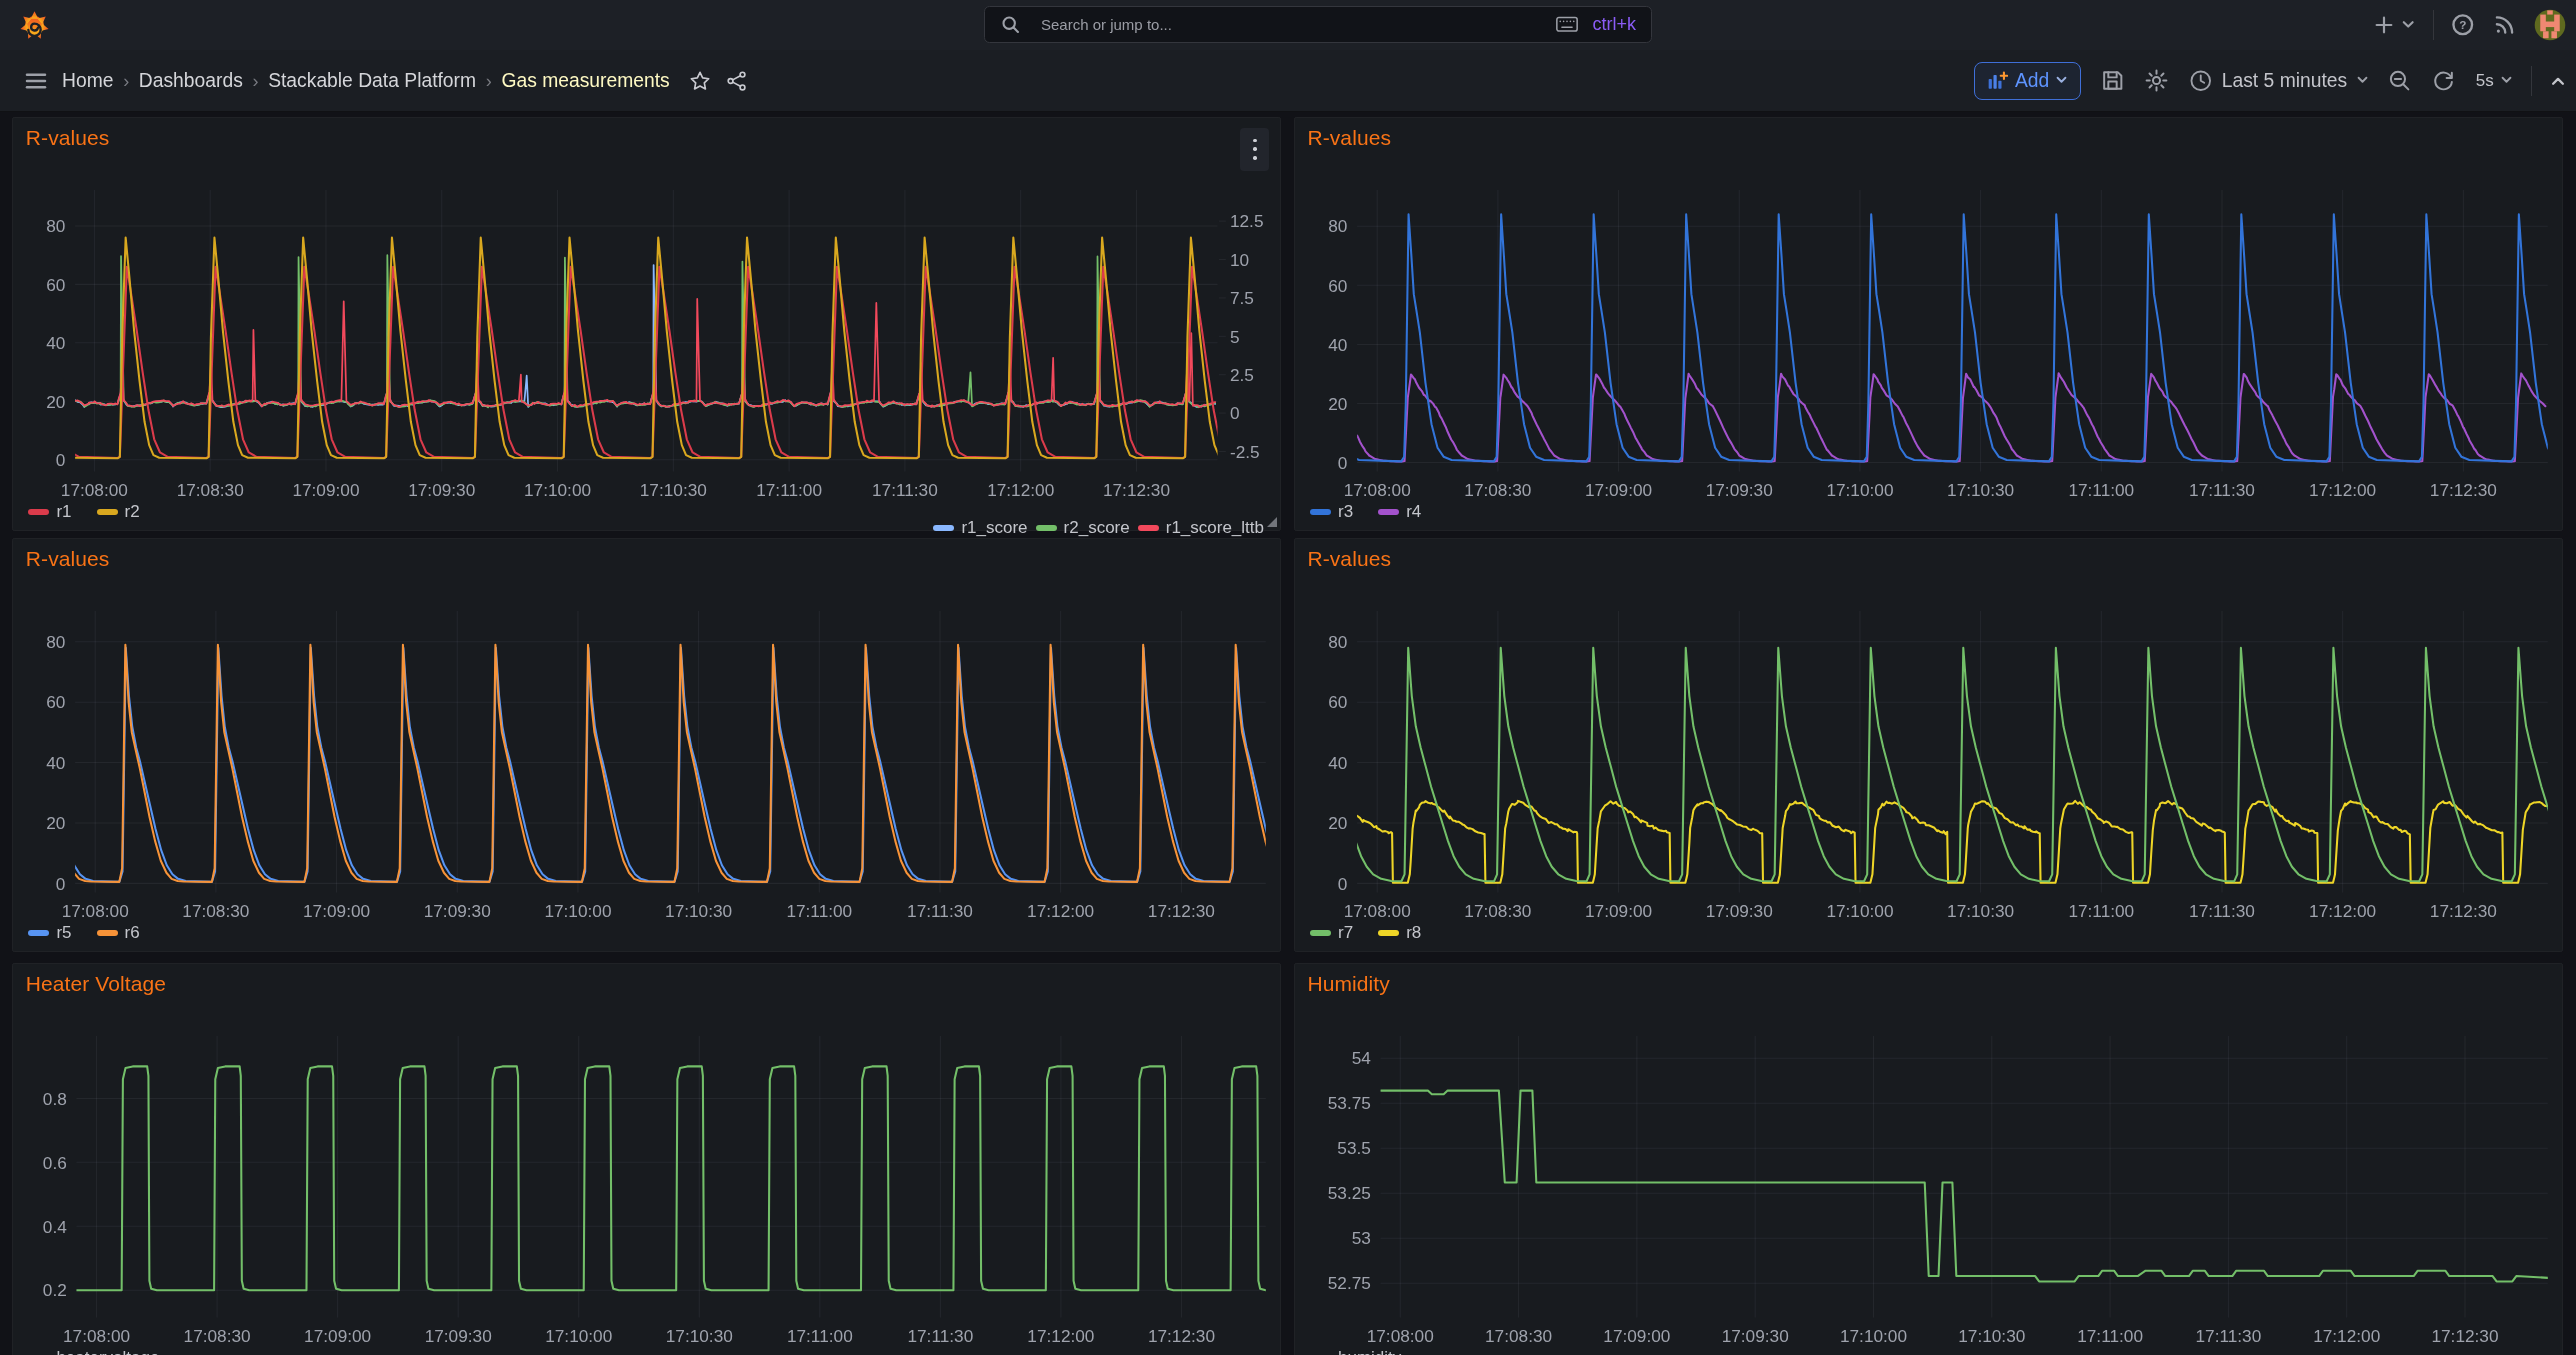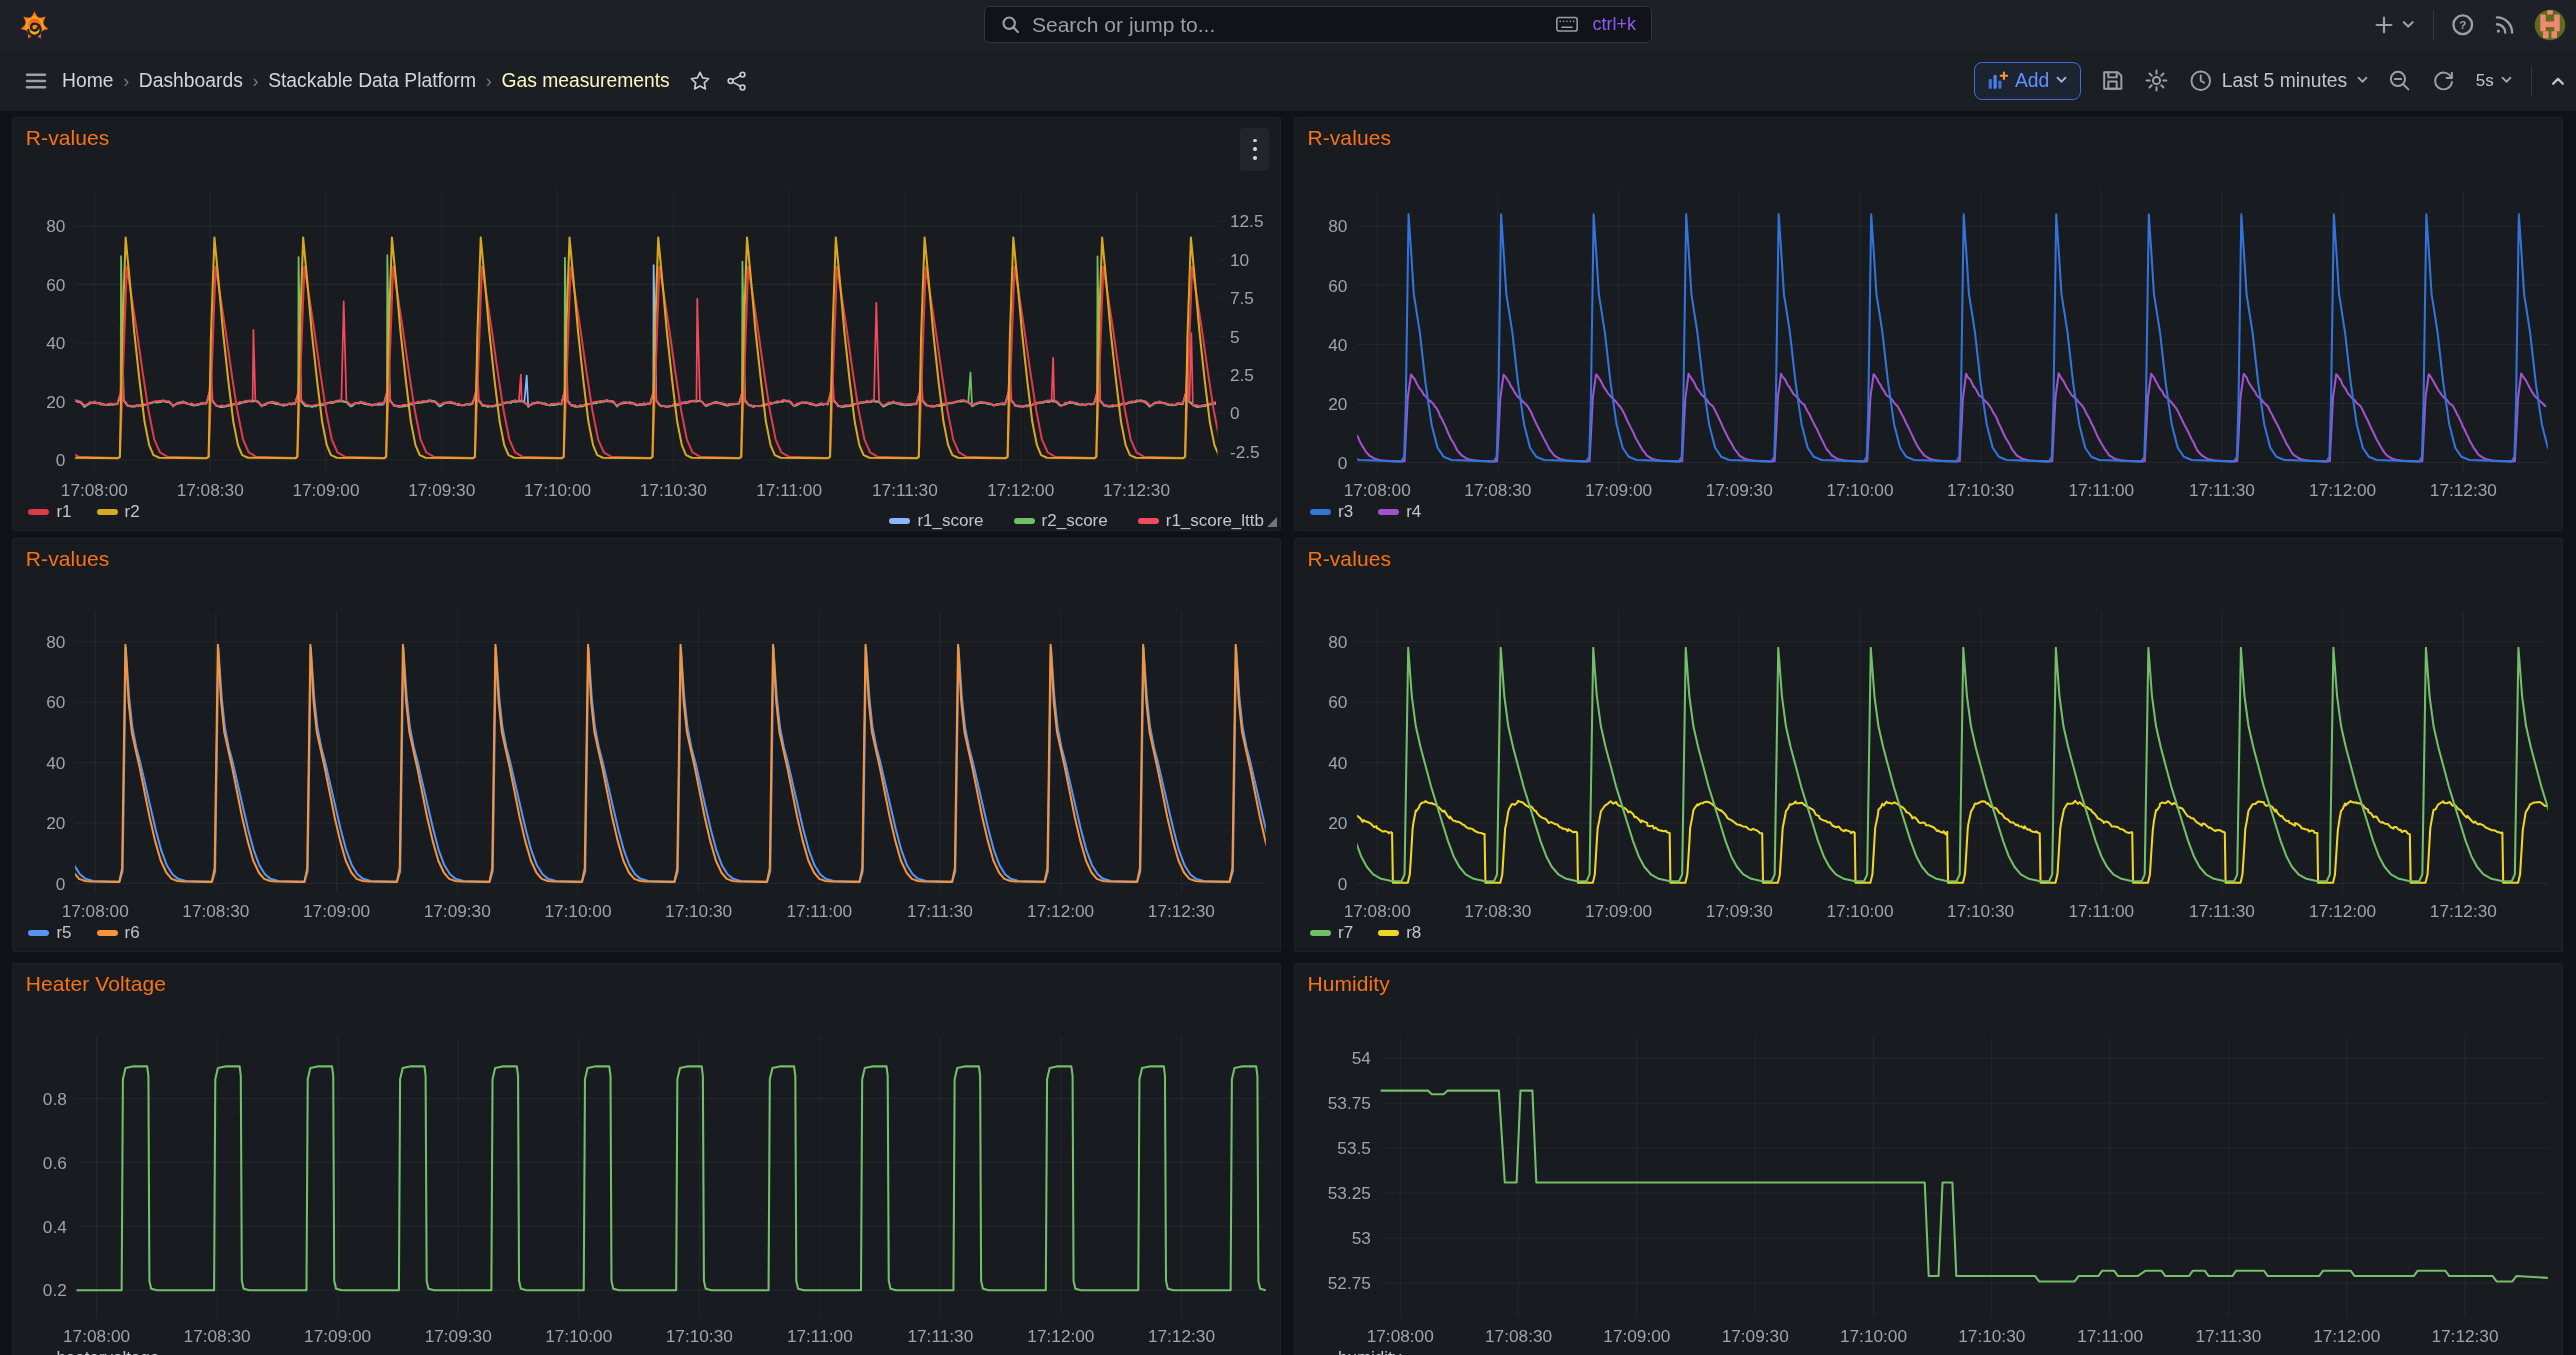--- a/index.html
+++ b/index.html
@@ -10,21 +10,21 @@
   }
   .topnav{position:absolute;left:0;top:0;width:2576px;height:50px;background:#1d2026;border-bottom:0.7px solid #0d0e11}
   .pagebar{position:absolute;left:0;top:50px;width:2576px;height:61px;background:#1b1e23;border-bottom:0.7px solid #101114}
   .vcenter{position:absolute;top:50%;transform:translateY(-50%)}
   .icon{stroke:#9da0a8;fill:none;stroke-width:2.4;stroke-linecap:round;stroke-linejoin:round}
   .icon-btn{display:flex;align-items:center;justify-content:center;cursor:pointer}
   
   .logo{left:18px}
   .searchbox{position:absolute;left:984px;top:6.2px;width:668px;height:37px;background:#111318;
     border:0.7px solid #34363d;border-radius:5.5px;display:flex;align-items:center;padding:0 15px;box-sizing:border-box}
-  .searchbox .ph{color:#9b9da5;font-size:21px;margin-left:11px;flex:1}
+  .searchbox .ph{color:#9b9da5;font-size:15px;margin-left:20px;flex:1}
   .shortcut{display:flex;align-items:center;gap:14px;color:#8b5cf6;font-size:18px}
   .nav-right{right:9.7px;display:flex;align-items:center;gap:18px}
   .divider{width:0.7px;height:30px;background:#34363c}
   
   .bar-left{left:25px;display:flex;align-items:center;gap:15px}
   .crumbs{display:flex;align-items:flex-end;gap:9.7px;font-size:19.3px}
   .crumb{color:#d5d6da;cursor:pointer}
   .crumb.current{color:#fef9c3;cursor:default}
   .crumb-sep{color:#787a81;font-size:18px}
   .bar-right{right:11px;display:flex;align-items:center;gap:19.3px}
@@ -36,21 +36,21 @@
   #dashboard{position:absolute;inset:0}
   .panel{position:absolute;background:#181b1f;border:0.7px solid #202226;border-radius:2.1px;box-sizing:border-box}
   .panel-title{position:absolute;left:12.4px;top:8.3px;font-size:21px;font-weight:400;color:#f97316;letter-spacing:0.1px;cursor:pointer}
   .kebab{position:absolute;top:9.7px;right:11px;width:29px;height:43px;background:#22252c;border-radius:4.1px;
     display:flex;flex-direction:column;align-items:center;justify-content:center;gap:5.5px;cursor:pointer}
   .kebab i{width:3.4px;height:3.4px;border-radius:50%;background:#cfd1d7}
   .legend{position:absolute;left:15px;right:15px;top:378px;height:32px;display:flex;align-items:center;gap:25px;
     font-size:17px;color:#c4c6cc}
   .legend-item{display:flex;align-items:center;gap:7px;cursor:pointer}
   .swatch{width:21px;height:6.2px;border-radius:3.4px;display:inline-block}
-  .legend-right{position:absolute;right:1.4px;top:9px;height:32px;display:flex;gap:30px;align-items:center}
+  .legend-right{position:absolute;right:1.4px;top:16px;height:32px;display:flex;gap:8px;align-items:center}
   .resize{position:absolute;right:3.4px;bottom:3.4px;width:0;height:0;border-left:10.3px solid transparent;
     border-bottom:10.3px solid #83858c;opacity:.85;cursor:nwse-resize}
   svg text{font-family:"Liberation Sans","DejaVu Sans",sans-serif}
   .tick{fill:#9fa3ad;font-size:25px}
 </style>
 </head>
 <body>
 
 <header class="topnav">
   <div class="vcenter logo icon-btn" style="left:18px">

